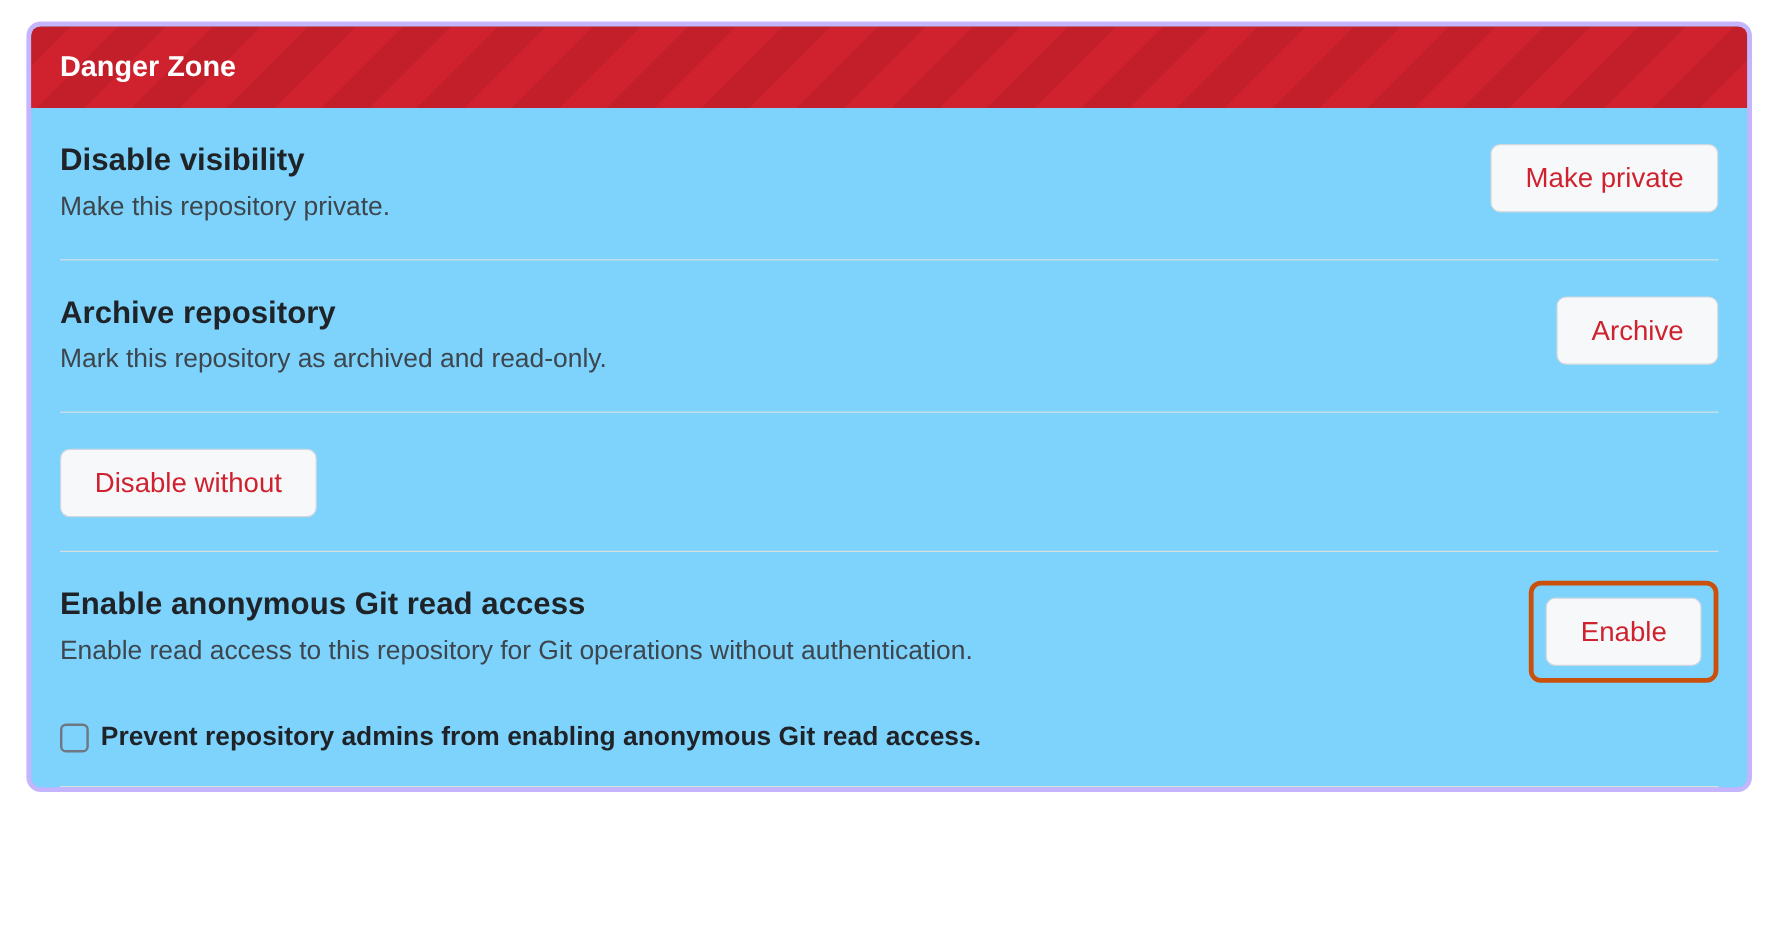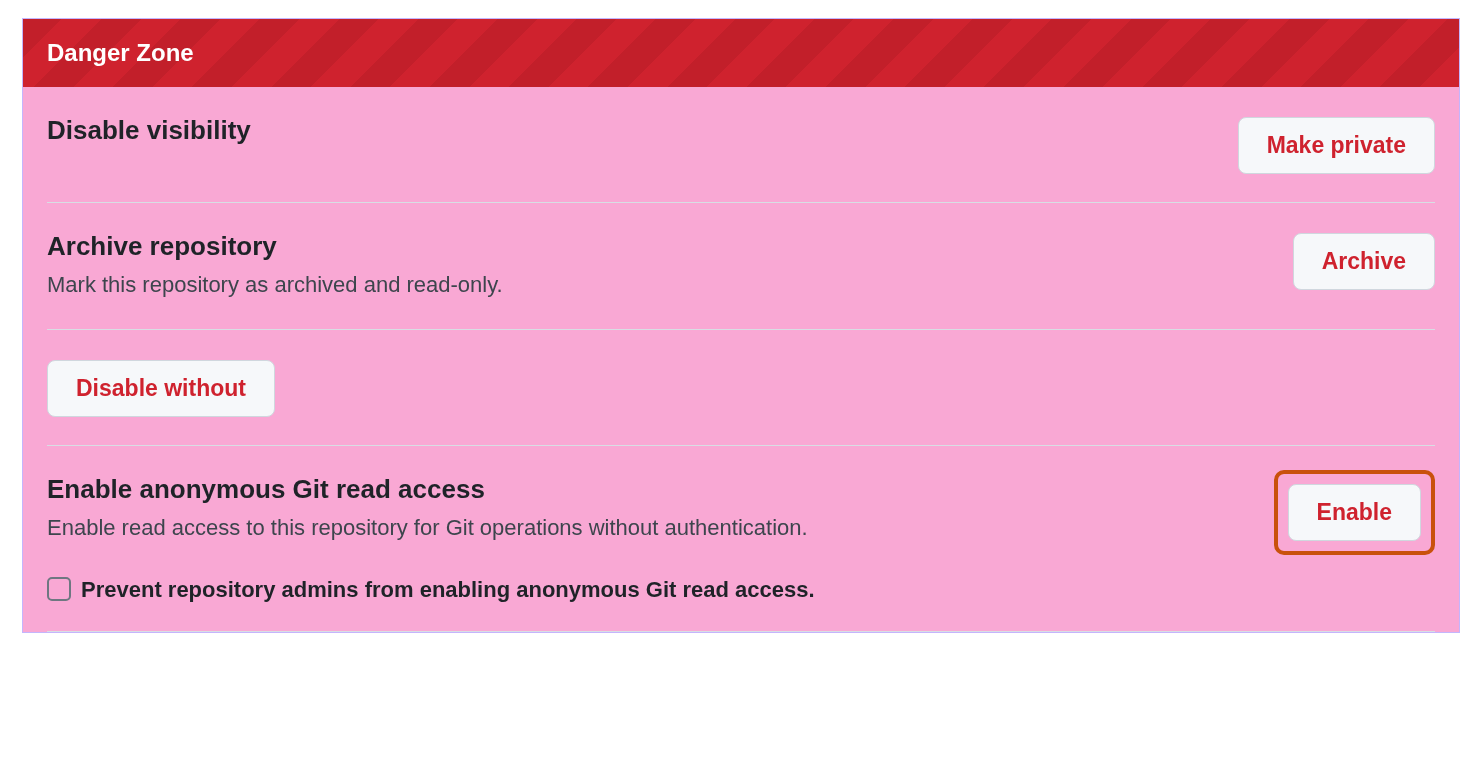--- a/index.html
+++ b/index.html
@@ -7,24 +7,24 @@
     margin: 0;
     padding: 0;
   }
   body {
     font-family: -apple-system, BlinkMacSystemFont, "Segoe UI", Helvetica, Arial, sans-serif;
     background: #ffffff;
     padding: 0;
   }
   .danger-zone-container {
     margin: 18px 22px 0 22px;
-    border: 1px solid #c4b5fd;
-    border-radius: 0;
+    border: 4px solid #c4b5fd;
+    border-radius: 12px;
     overflow: hidden;
-    background: #f9a8d4;
+    background: #7dd3fc;
   }
   .danger-zone-header {
     background-color: #cb2431;
     background-image: repeating-linear-gradient(
       -45deg,
       #cf222e,
       #cf222e 28px,
       #c21f2a 28px,
       #c21f2a 56px
     );
@@ -60,41 +60,41 @@
     font-size: 22px;
     color: #3d454d;
     line-height: 1.4;
   }
   .danger-button {
     background: #f6f8fa;
     border: 1px solid #d0d7de;
     border-radius: 8px;
     color: #cf222e;
     font-size: 23px;
-    font-weight: 700;
+    font-weight: 400;
     padding: 14px 28px;
     cursor: pointer;
     white-space: nowrap;
     margin-top: 2px;
   }
   .highlight-box {
     border: 4px solid #c9510c;
     border-radius: 10px;
     padding: 10px;
     display: inline-block;
     margin-top: -4px;
   }
   .highlight-box .danger-button {
     margin-top: 0;
   }
   .checkbox-row {
     display: flex;
-    align-items: flex-start;
+    align-items: flex-end;
     gap: 10px;
-    margin-top: 22px;
+    margin-top: 32px;
   }
   .checkbox-input {
     width: 24px;
     height: 24px;
     border: 2px solid #6e7781;
     border-radius: 5px;
     appearance: none;
     cursor: pointer;
     flex-shrink: 0;
   }
@@ -117,20 +117,21 @@
 </head>
 <body>
 
 <div class="danger-zone-container">
   <div class="danger-zone-header">Danger Zone</div>
   <div class="danger-zone-body">
 
     <div class="danger-item">
       <div class="danger-text">
         <div class="danger-title">Disable visibility</div>
+        <div class="danger-desc">Make this repository private.</div>
       </div>
       <button class="danger-button">Make private</button>
     </div>
 
     <div class="danger-item">
       <div class="danger-text">
         <div class="danger-title">Archive repository</div>
         <div class="danger-desc">Mark this repository as archived and read-only.</div>
       </div>
       <button class="danger-button">Archive</button>

